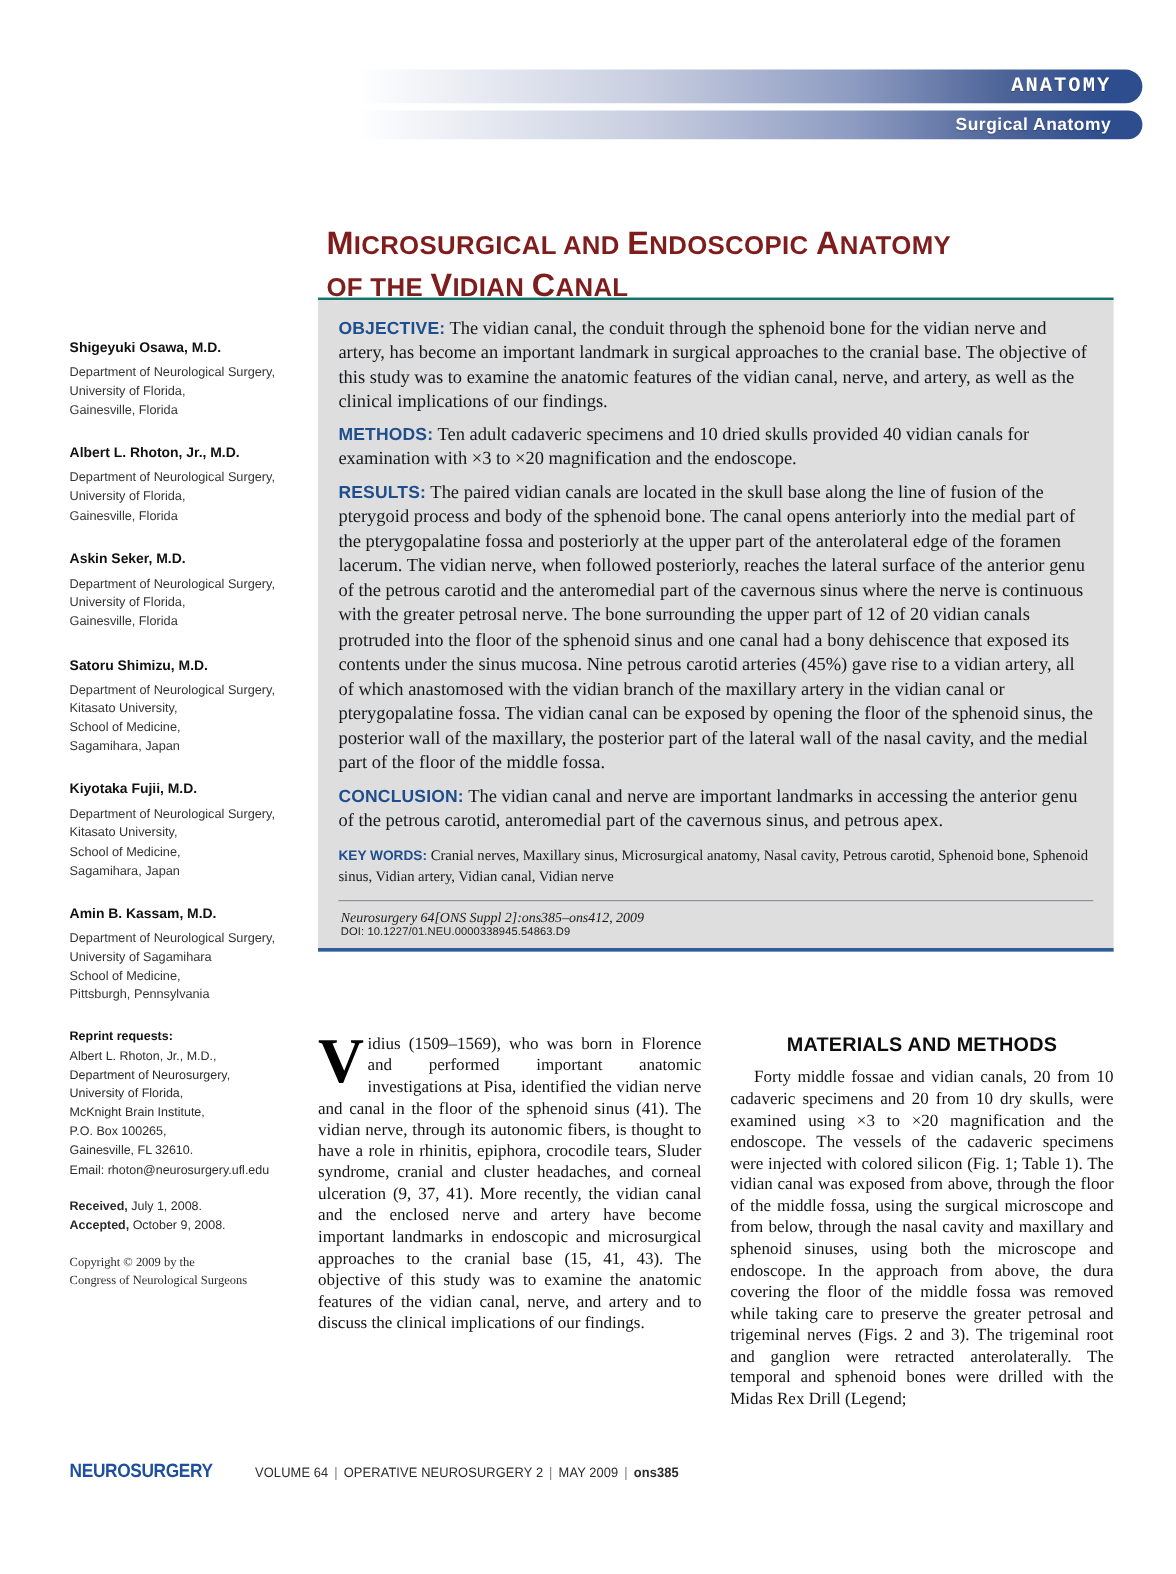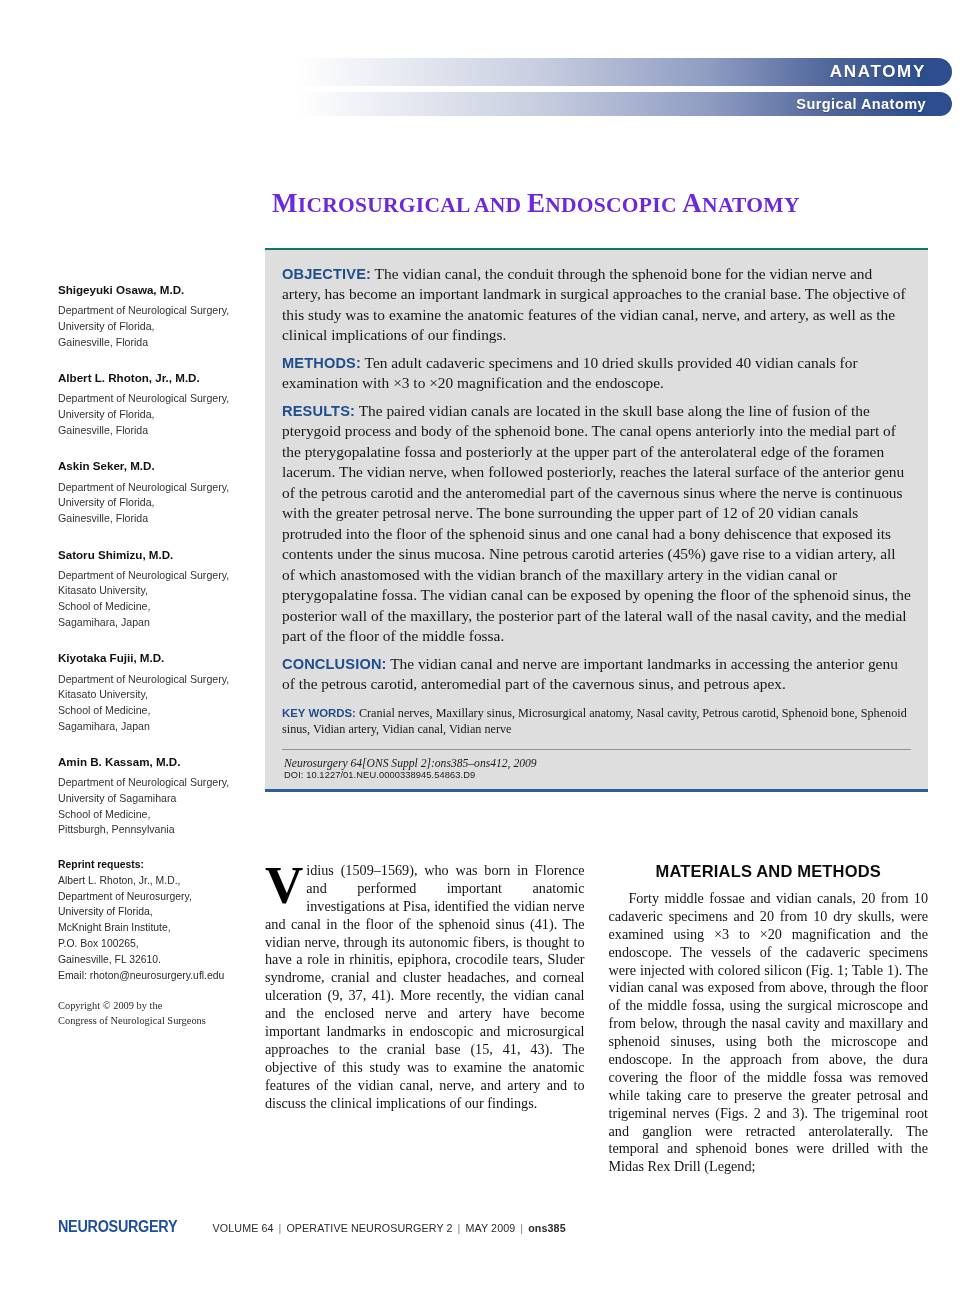--- a/index.html
+++ b/index.html
@@ -44,34 +44,34 @@
     height: 24px;
     border-radius: 12px;
   }
   .bar-label {
     color: #ffffff;
     font-weight: bold;
     letter-spacing: 0.06em;
     white-space: nowrap;
     text-shadow: 0 1px 1px rgba(0,0,0,0.25);
   }
-  .bar-1 .bar-label { font-size: 17px; letter-spacing: 0.10em; }
+  .bar-1 .bar-label { font-size: 17px; letter-spacing: 0.10em; font-family: Liberation Mono, monospace; }
   .bar-2 .bar-label { font-size: 14.5px; letter-spacing: 0.03em; }
 
   
   .article-title {
     position: absolute;
     left: 272px;
     top: 168px;
     width: 650px;
-    font-family: Liberation Serif, serif;
+    font-family: Liberation Sans, sans-serif;
     font-size: 27px;
     font-weight: bold;
     line-height: 1.28;
-    color: #6d28d9;
+    color: #7f1d1d;
     letter-spacing: 0.01em;
   }
   .article-title .sc { font-size: 21.5px; }
 
   
   .sidebar {
     position: absolute;
     left: 58px;
     top: 264px;
     width: 196px;
@@ -232,20 +232,21 @@
   <div class="bar bar-1">
     <span class="bar-label">ANATOMY</span>
   </div>
   <div class="bar bar-2">
     <span class="bar-label">Surgical Anatomy</span>
   </div>
 </div>
 
 <h1 class="article-title">
   <span><span>M</span><span class="sc">ICROSURGICAL AND </span><span>E</span><span class="sc">NDOSCOPIC </span><span>A</span><span class="sc">NATOMY</span></span><br>
+  <span><span class="sc">OF THE </span><span>V</span><span class="sc">IDIAN </span><span>C</span><span class="sc">ANAL</span></span>
 </h1>
 
 <aside class="sidebar">
   <div id="authors-container">
       <div class="author-block">
         <div class="author-name">Shigeyuki Osawa, M.D.</div>
         <div class="author-affil">
           <div>Department of Neurological Surgery,</div>
           <div>University of Florida,</div>
           <div>Gainesville, Florida</div>
@@ -302,20 +303,28 @@
         <div>Albert L. Rhoton, Jr., M.D.,</div>
         <div>Department of Neurosurgery,</div>
         <div>University of Florida,</div>
         <div>McKnight Brain Institute,</div>
         <div>P.O. Box 100265,</div>
         <div>Gainesville, FL 32610.</div>
         <div>Email: rhoton@neurosurgery.ufl.edu</div>
       </div>
   </div>
 
+  <div class="dates-block">
+    <div>
+      <b>Received,</b><span> July 1, 2008.</span>
+    </div>
+    <div>
+      <b>Accepted,</b><span> October 9, 2008.</span>
+    </div>
+  </div>
 
   <div class="copyright-block">
     <div>Copyright © 2009 by the</div>
     <div>Congress of Neurological Surgeons</div>
   </div>
 </aside>
 
 <section class="abstract">
   <p class="abs-p">
     <span class="abs-label">OBJECTIVE:</span><span> The vidian canal, the conduit through the sphenoid bone for the vidian nerve and artery, has become an important landmark in surgical approaches to the cranial base. The objective of this study was to examine the anatomic features of the vidian canal, nerve, and artery, as well as the clinical implications of our findings.</span>

